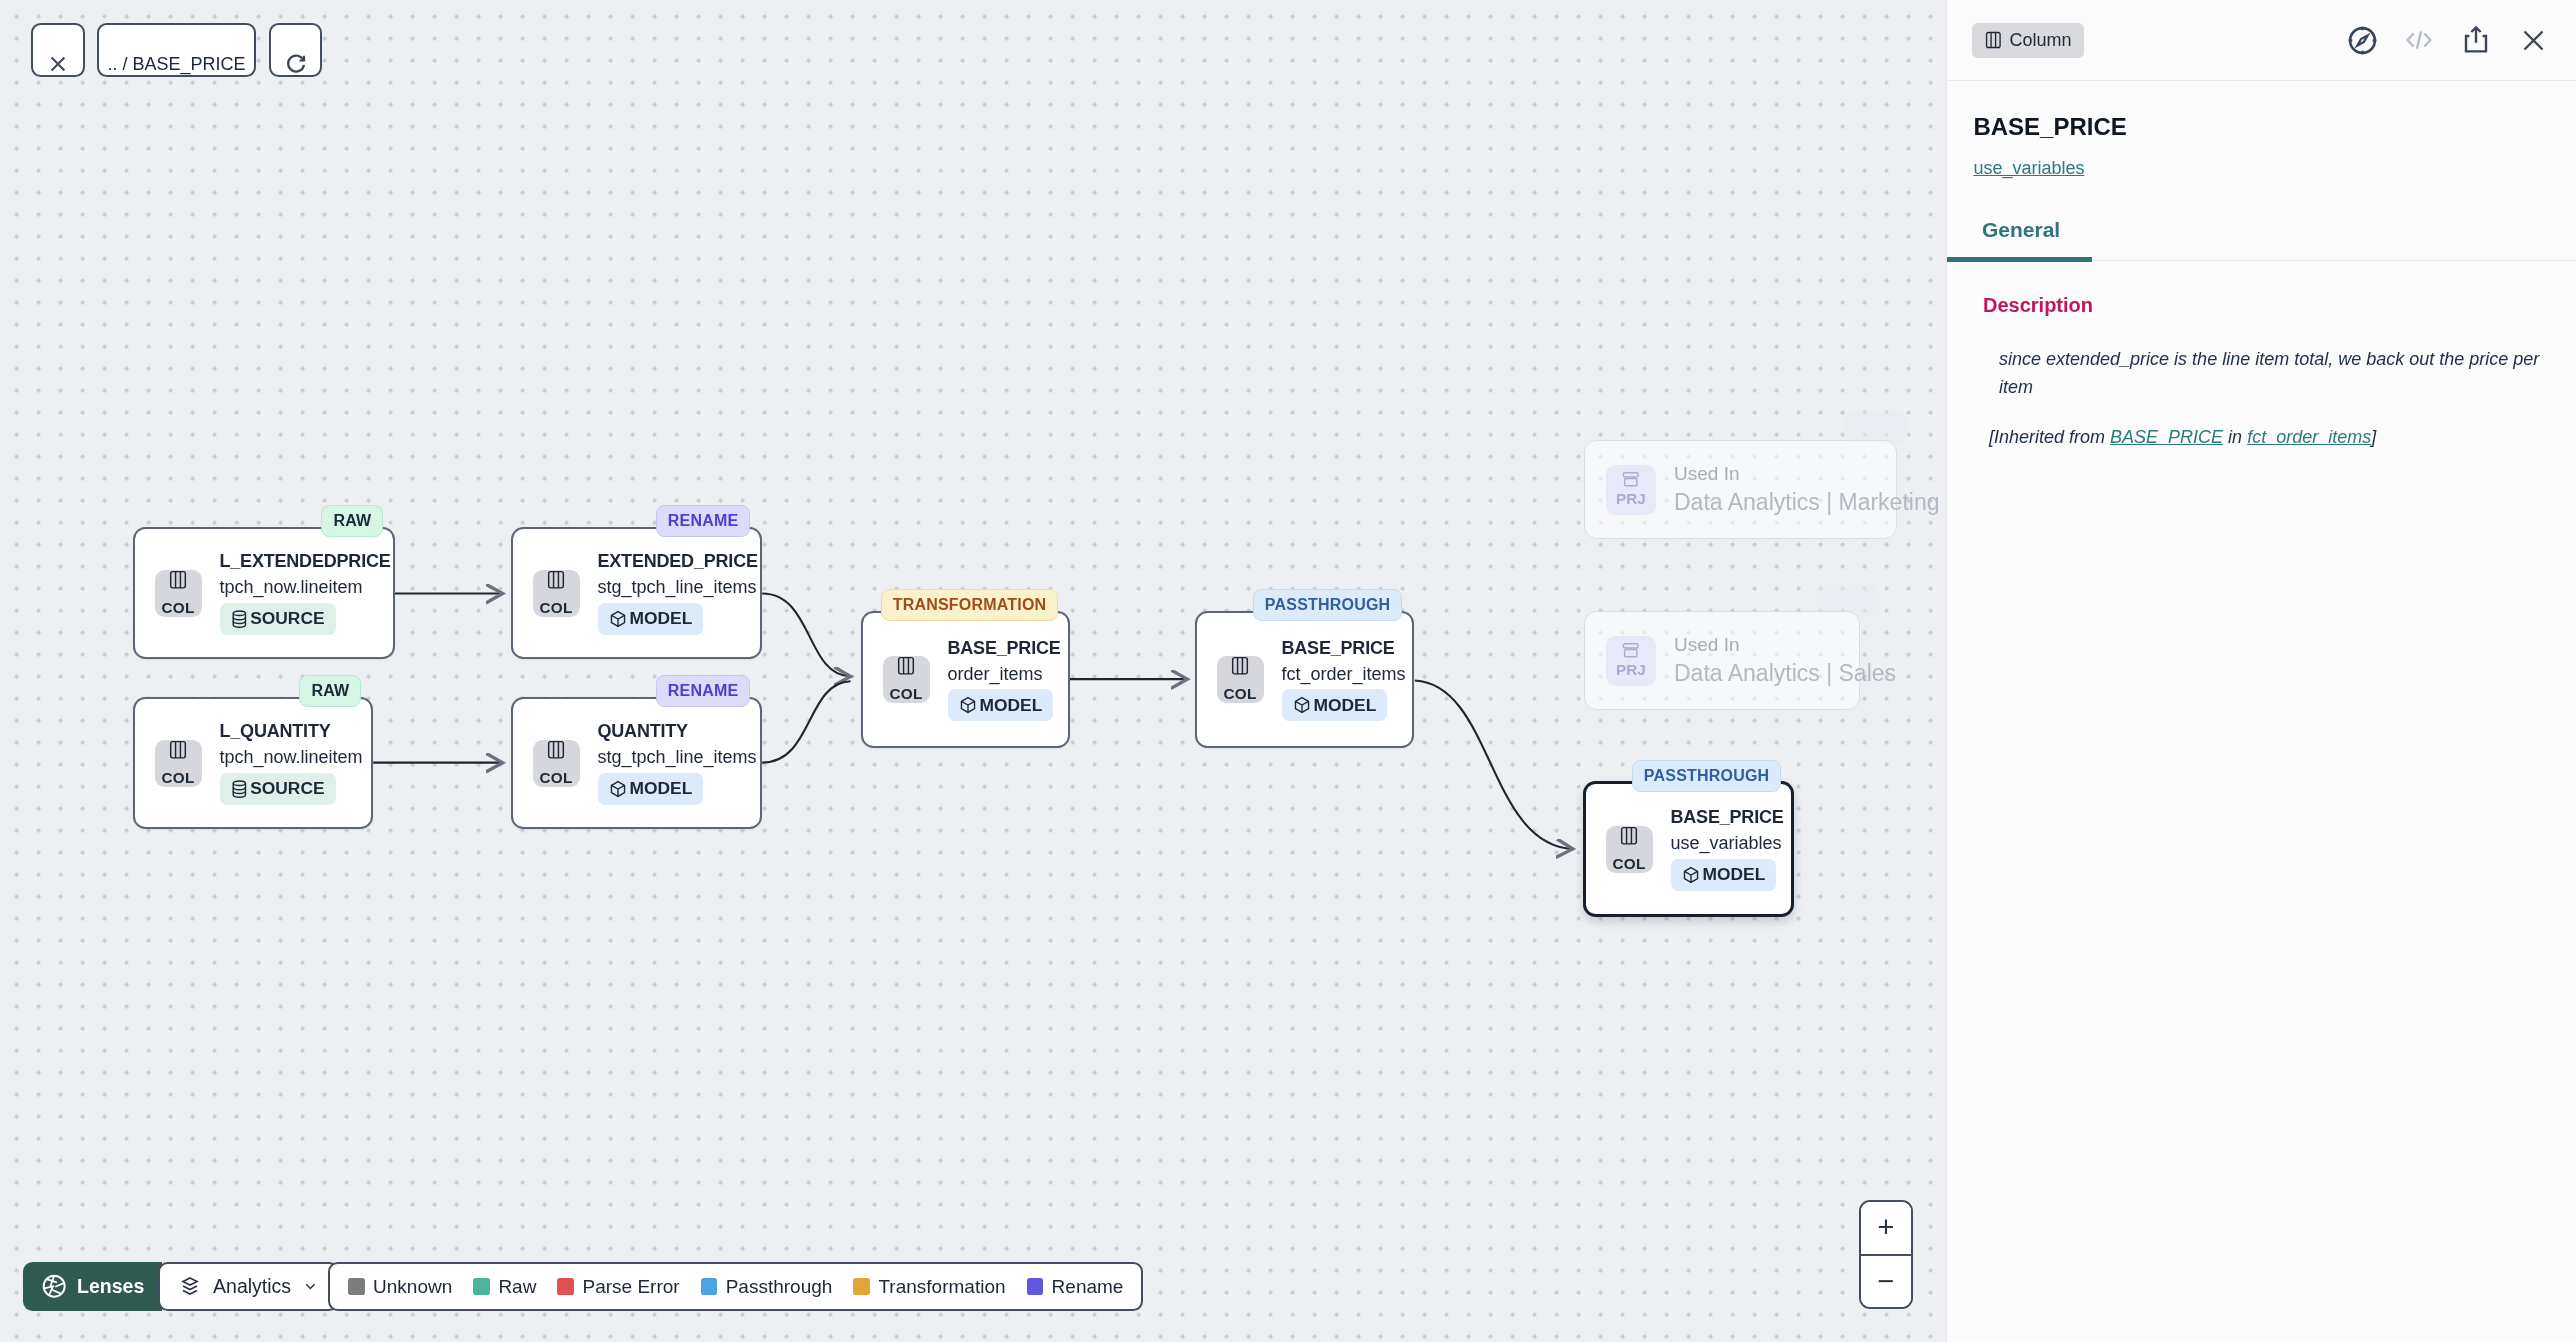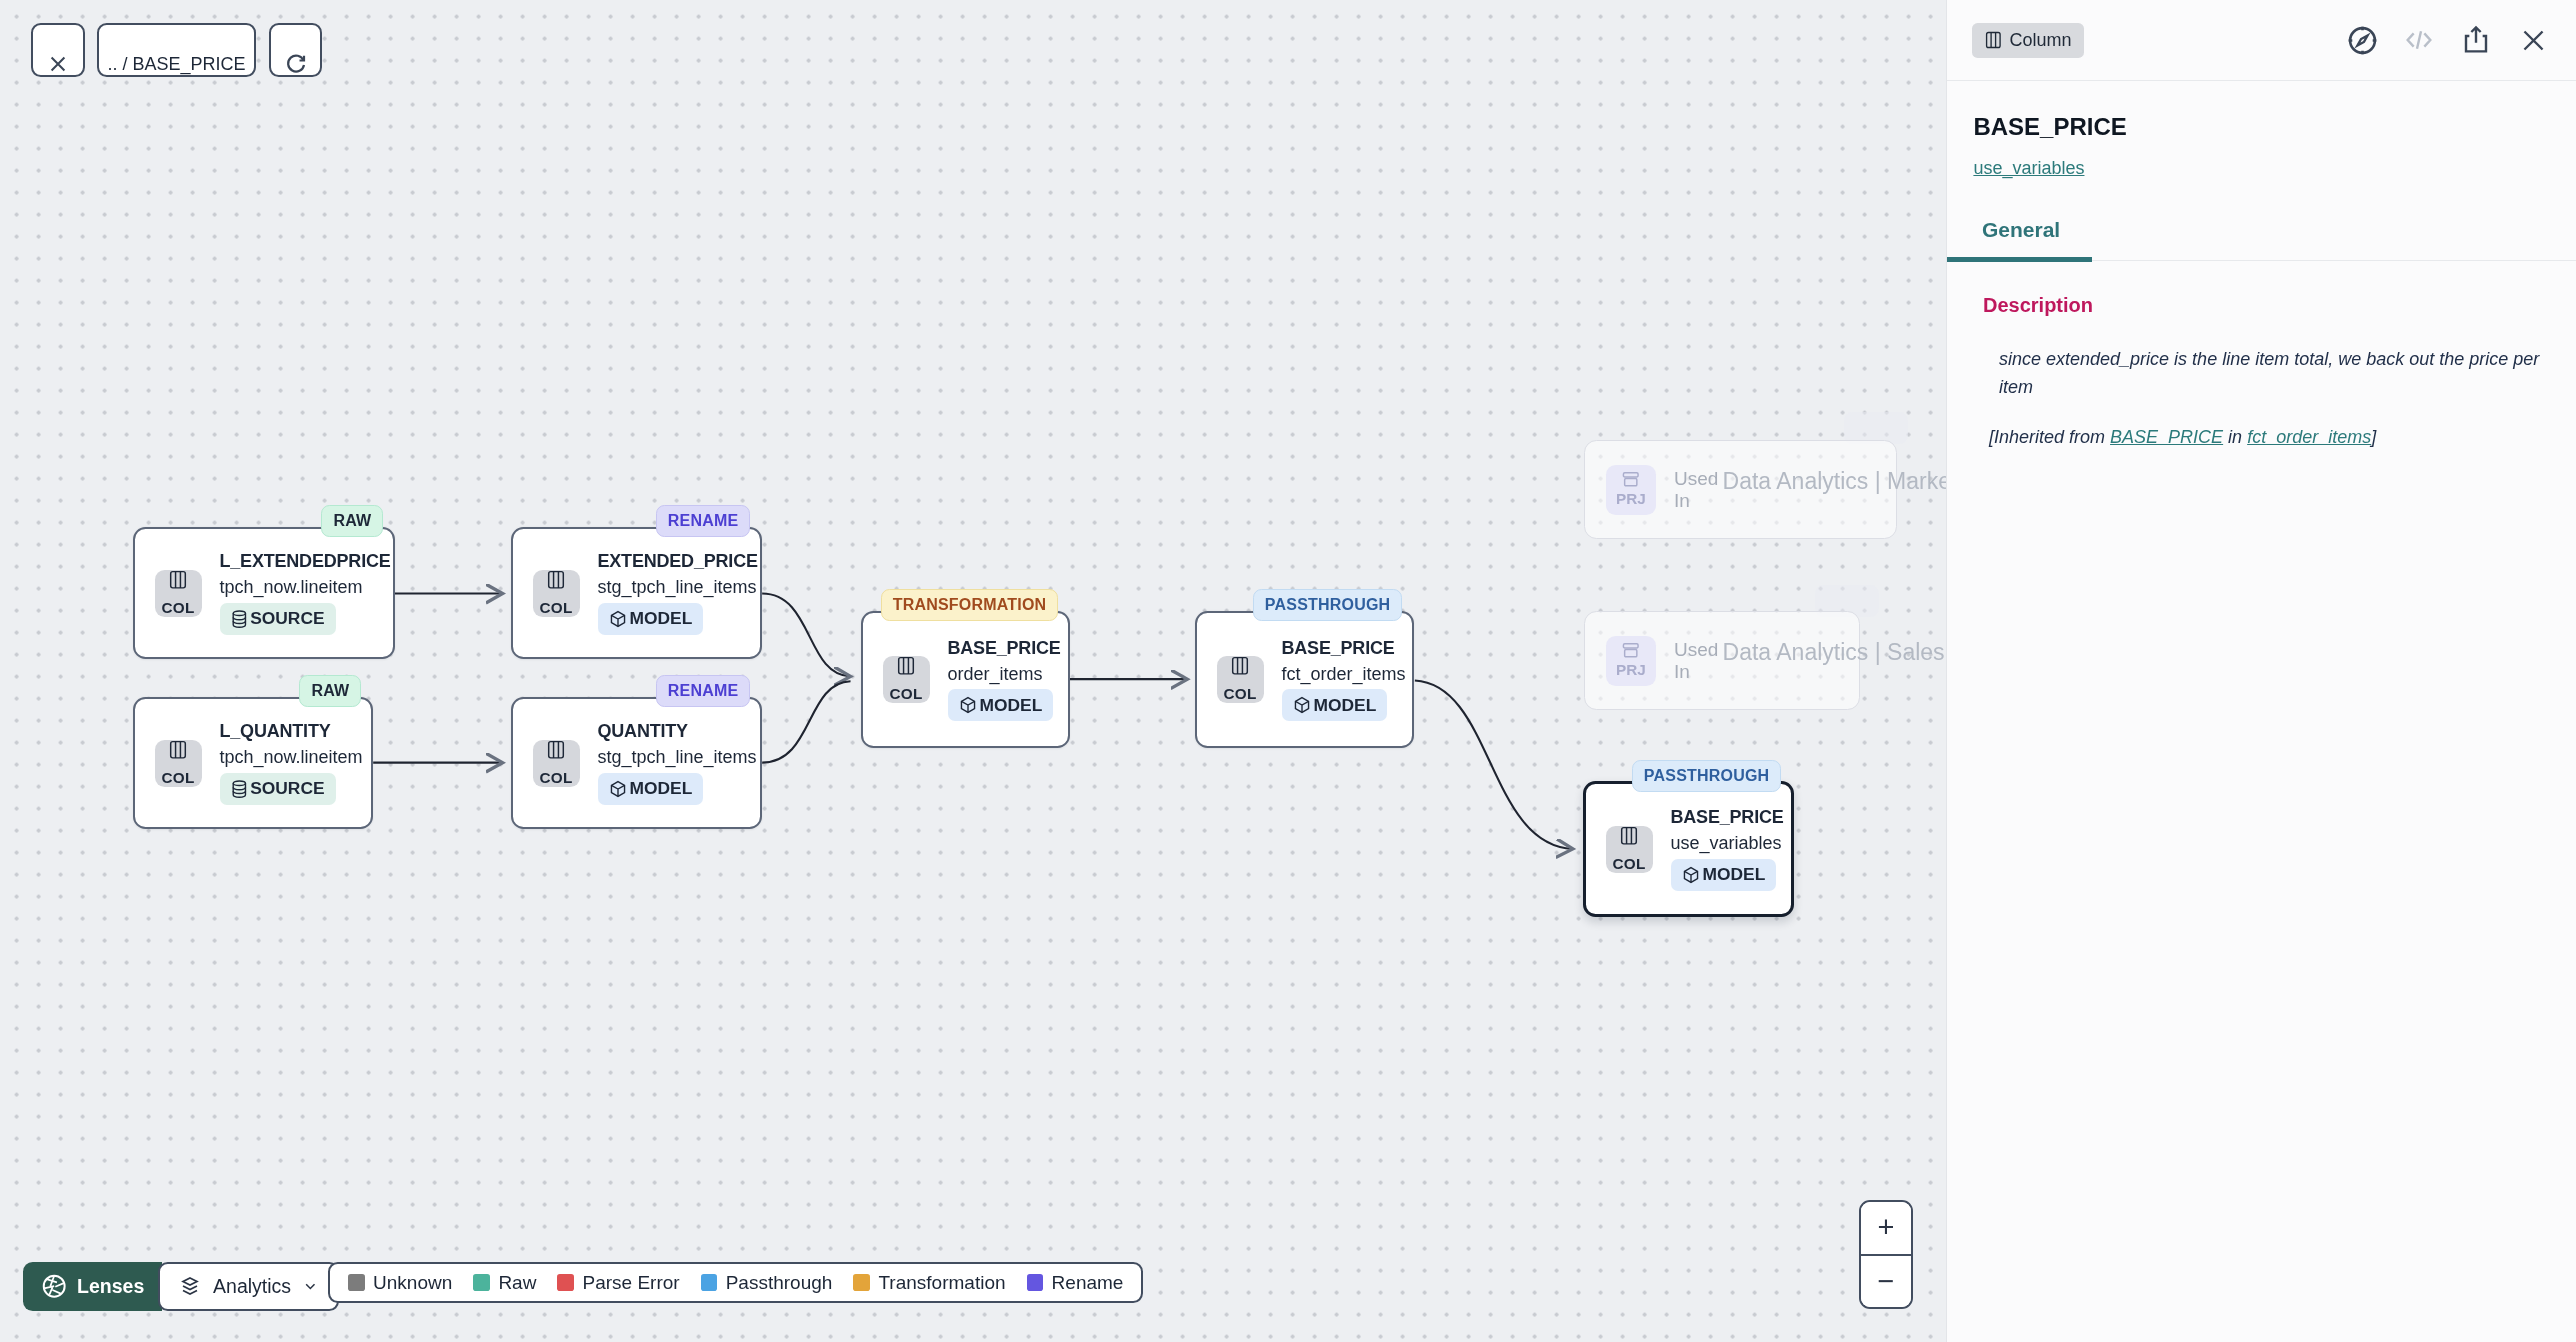--- a/index.html
+++ b/index.html
@@ -43,33 +43,33 @@
   .badge.rename{background:#dcdbf9;border:1.4px solid #c7c5f2;color:#4c3fd2;}
   .badge.transformation{background:#fbf2cb;border:1.4px solid #efdf9f;color:#a04b1e;}
   .badge.passthrough{background:#dcebfa;border:1.4px solid #c2dbf2;color:#2f5f9e;}
 
   
   .used{position:absolute;background:rgba(255,255,255,.55);border:1.4px solid #dcdee5;
     border-radius:12.5px;display:flex;align-items:center;gap:18px;padding-left:21px;cursor:pointer;}
   .prjchip{width:50px;height:50px;background:#e8e8f8;border-radius:9.7px;flex:0 0 auto;
     display:flex;flex-direction:column;align-items:center;justify-content:center;gap:1.4px;color:#aaadcc;}
   .prjchip .klabel{font-size:15.3px;font-weight:bold;color:#aaadcc;}
-  .utext{display:flex;flex-direction:row;gap:4.2px;}
+  .utext{display:flex;flex-direction:column;gap:4.2px;}
   .ulabel{font-size:19px;color:#a7adb8;}
   .uname{font-size:23px;color:#b3b9c3;white-space:nowrap;}
   .ghost-badge{position:absolute;width:64px;height:32px;border-radius:8.4px;
     background:#e9ebf2;opacity:.55;}
 
   
   #lens-group{position:absolute;left:23px;top:1262px;height:49px;display:flex;}
   #lens-btn{background:#2e5a50;color:#ffffff;border-radius:9.7px 0 0 9.7px;display:flex;
     align-items:center;gap:9.7px;padding:0 18px;font-size:19.5px;font-weight:bold;cursor:pointer;}
   #mode-btn{background:#ffffff;border:2.1px solid #424d5f;border-radius:9.7px;margin-left:-4.2px;
     display:flex;align-items:center;gap:11px;padding:0 18px;font-size:19.5px;color:#1d2737;cursor:pointer;}
-  #legend{position:absolute;left:328px;top:1262px;height:41px;background:#ffffff;
+  #legend{position:absolute;left:328px;top:1262px;height:49px;background:#ffffff;
     border:2.1px solid #424d5f;border-radius:9.7px;display:flex;align-items:center;
     gap:21px;padding:0 18px;}
   .litem{display:flex;align-items:center;gap:8.4px;font-size:19px;color:#1d2737;white-space:nowrap;}
   .lswatch{width:16.7px;height:16.7px;border-radius:2.8px;flex:0 0 auto;}
 
   
   #zoomctl{position:absolute;left:1859px;top:1200px;width:54px;height:109px;background:#ffffff;
     border:2.1px solid #424d5f;border-radius:11px;display:flex;flex-direction:column;overflow:hidden;}
   .zbtn{flex:1;display:flex;align-items:center;justify-content:center;font-size:29px;
     color:#2b3444;cursor:pointer;background:#ffffff;}

